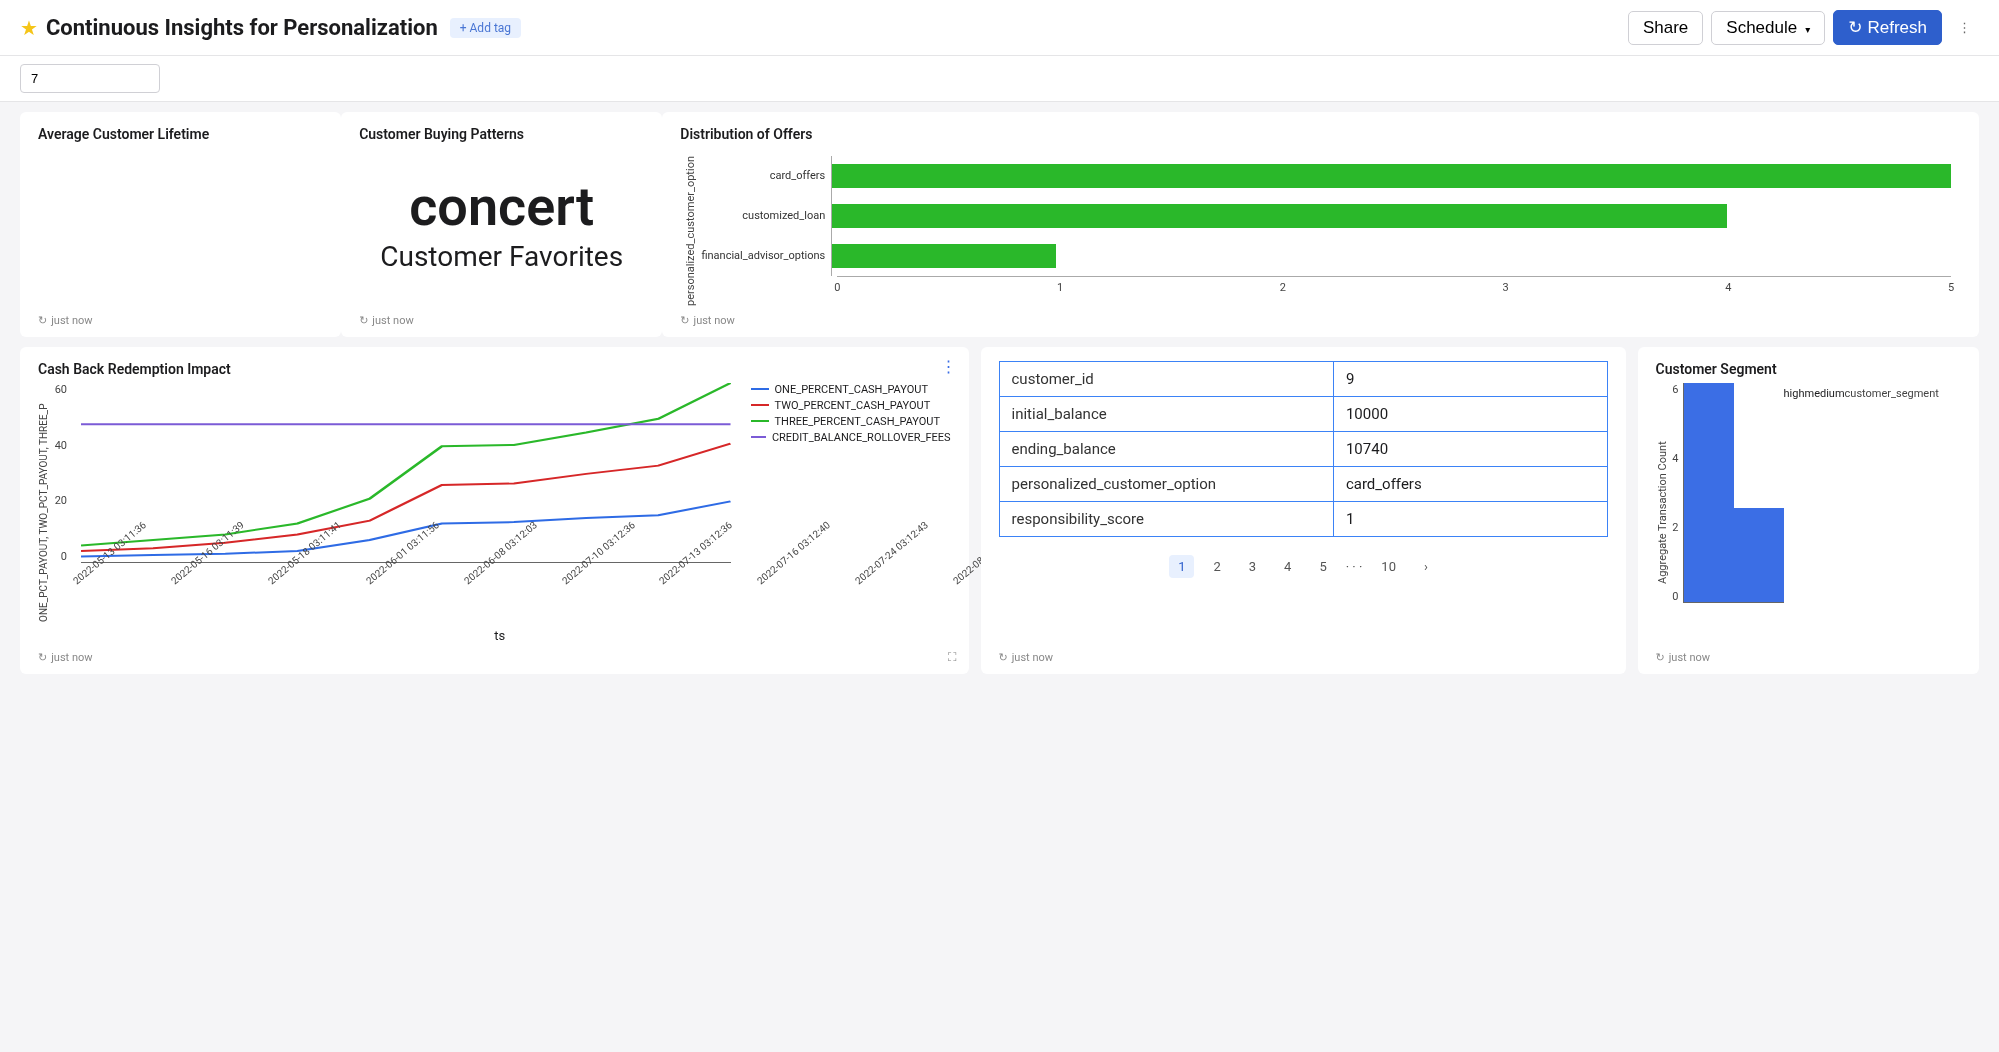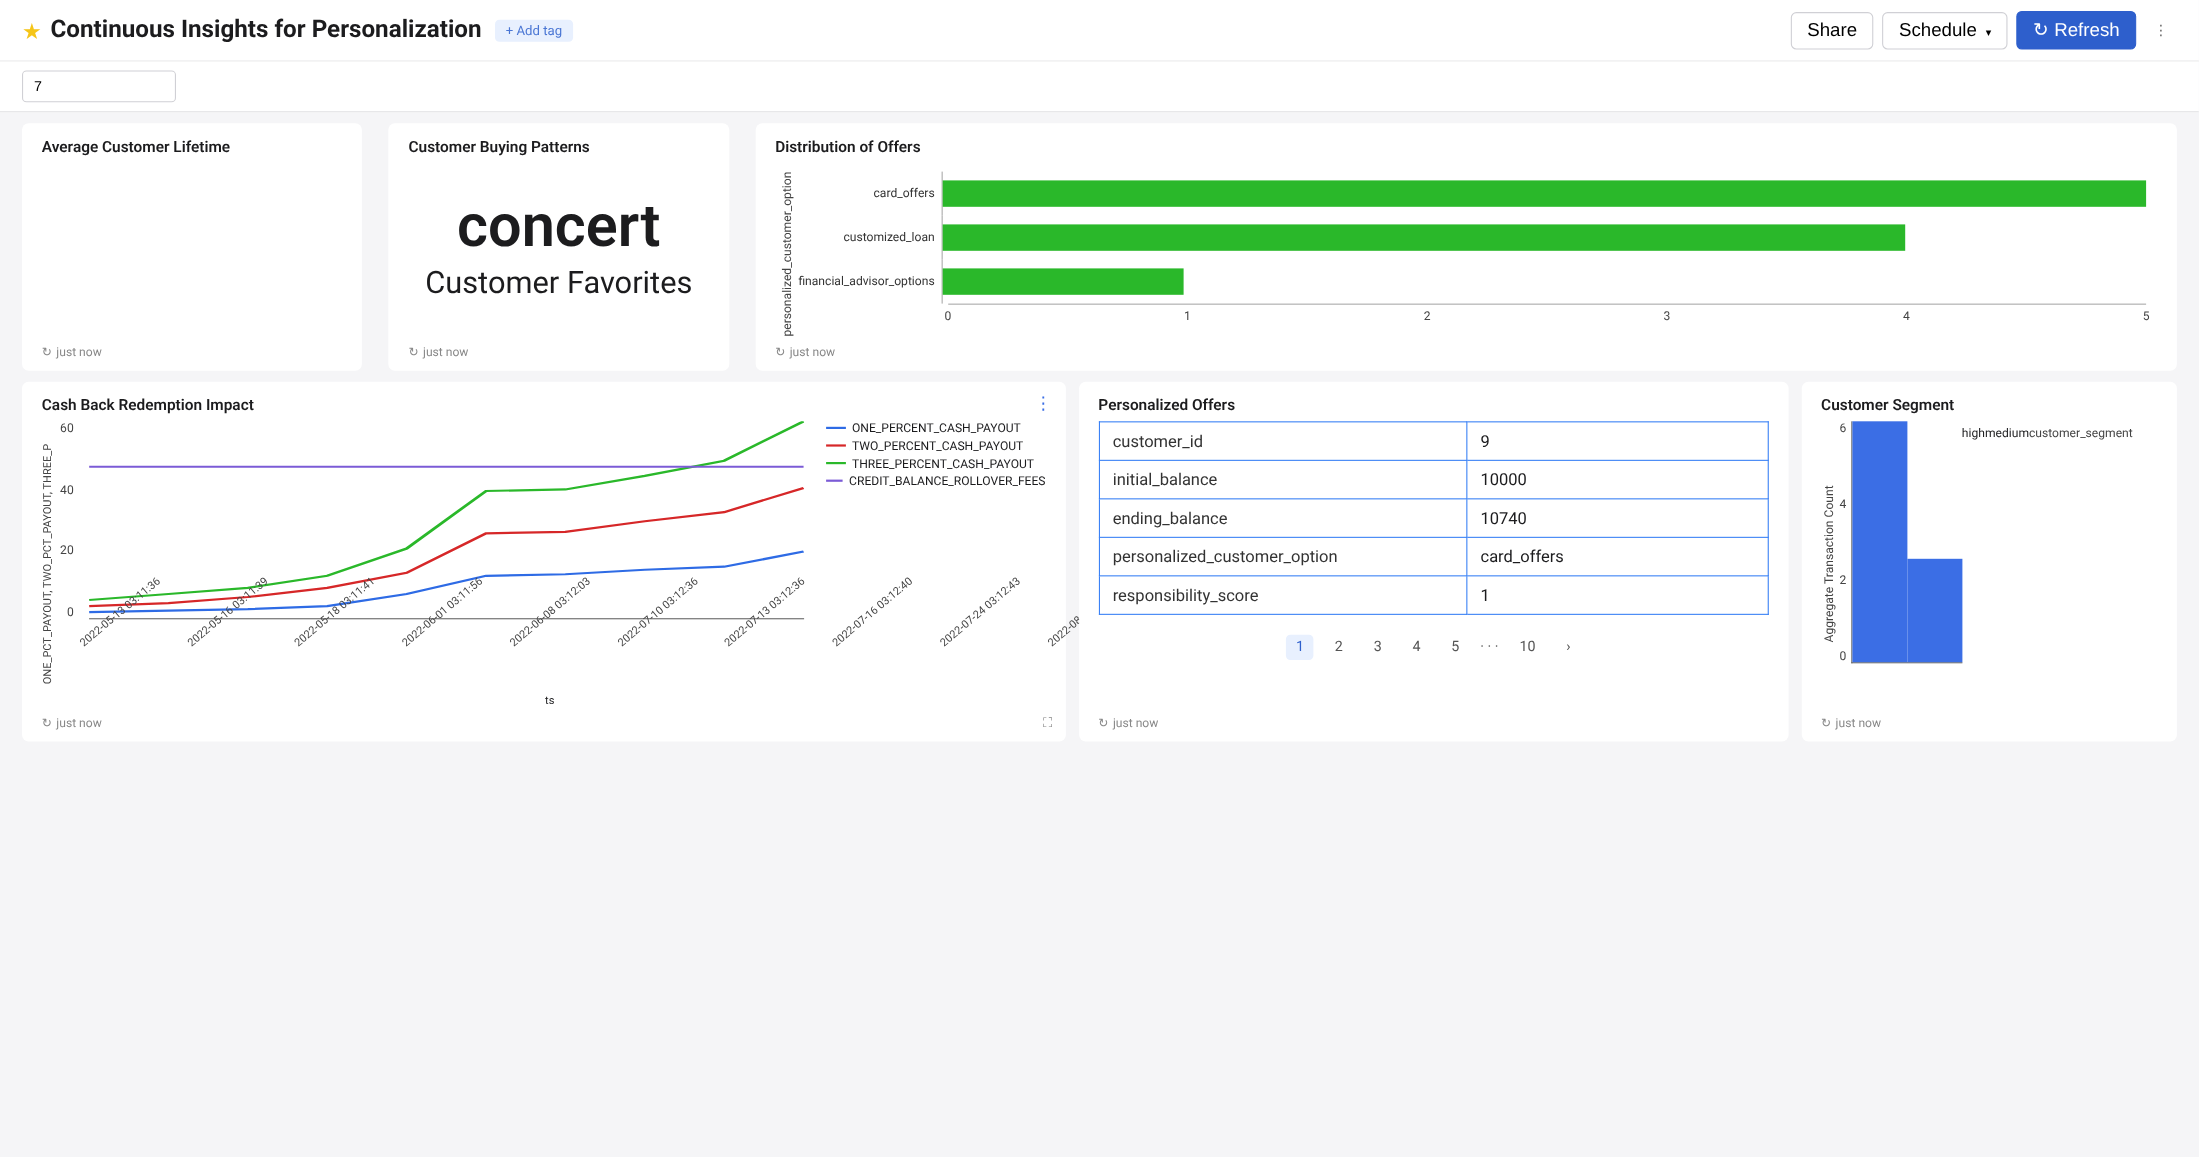--- a/index.html
+++ b/index.html
@@ -7,21 +7,21 @@
 .header { display: flex; align-items: center; padding: 10px 20px; background: #fff; border-bottom: 1px solid #e5e5e7; }
 .star-icon { color: #f5c518; font-size: 20px; margin-right: 8px; }
 .title { font-size: 22px; font-weight: 700; }
 .add-tag { margin-left: 12px; background: #e8f0fe; color: #4a76d4; border-radius: 4px; padding: 3px 10px; font-size: 12px; cursor: pointer; }
 .header-actions { margin-left: auto; display: flex; gap: 8px; align-items: center; }
 .btn { border: 1px solid #d0d0d5; background: #fff; padding: 6px 14px; border-radius: 5px; font-size: 17px; cursor: pointer; display: flex; align-items: center; gap: 5px; }
 .btn-primary { background: #2e5fcc; color: #fff; border-color: #2e5fcc; }
 .kebab { padding: 6px 8px; cursor: pointer; color: #666; }
 .subheader { padding: 8px 20px; background: #fff; border-bottom: 1px solid #e5e5e7; }
 .subheader input { border: 1px solid #d0d0d5; border-radius: 4px; padding: 6px 10px; width: 140px; font-size: 13px; }
-.grid { padding: 10px 20px; display: grid; grid-template-columns: 1fr 1fr 2.05fr 2.05fr; gap: 24px; }
+.grid { padding: 10px 20px; display: grid; grid-template-columns: 1fr 1fr 2.05fr 2.05fr; gap: 0; }
 .panel { background: #fff; border-radius: 6px; padding: 14px 18px 10px; position: relative; display: flex; flex-direction: column; }
 .panel-title { font-size: 14px; font-weight: 600; margin-bottom: 6px; }
 .panel-footer { margin-top: auto; padding-top: 8px; font-size: 11px; color: #888; display: flex; align-items: center; gap: 4px; }
 .refresh-icon::before { content: "↻"; font-size: 11px; }
 .bignum-wrap { flex: 1; display: flex; flex-direction: column; justify-content: center; align-items: center; text-align: center; }
 .bignum { font-size: 68px; font-weight: 600; line-height: 1; }
 .bignum-sub { font-size: 34px; font-weight: 400; line-height: 1.2; margin-top: 6px; }
 .row2 { padding: 0 20px 12px; display: grid; grid-template-columns: 1fr 0.68fr 0.36fr; gap: 12px; }
 .panel-menu { position: absolute; top: 10px; right: 12px; color: #3b6ee5; font-size: 16px; cursor: pointer; }
 .expand-icon { position: absolute; bottom: 10px; right: 12px; color: #888; font-size: 12px; cursor: pointer; }
@@ -43,21 +43,21 @@
 .line-wrap { display: flex; height: 260px; }
 .line-ylabel { writing-mode: vertical-rl; transform: rotate(180deg); font-size: 10px; color: #444; text-align: center; }
 .line-yticks { display: flex; flex-direction: column; justify-content: space-between; height: 180px; font-size: 11px; color: #444; text-align: right; padding-right: 4px; width: 22px; }
 .line-plot { flex: 1; position: relative; display:flex; }
 .line-svg-wrap { height: 180px; flex:1; position:relative; border-bottom:1px solid #666; }
 .line-legend { width: 210px; font-size: 11px; padding-left: 10px; }
 .line-legend-item { display: flex; align-items: center; gap: 6px; margin-bottom: 3px; }
 .line-legend-swatch { width: 18px; height: 2px; }
 .line-xticks { position: relative; height: 60px; margin-left: 22px; }
 .line-xtick { position: absolute; font-size: 10px; color: #444; transform: rotate(-40deg); transform-origin: top left; white-space: nowrap; top: 4px; }
-.line-xlabel { text-align: center; font-size: 10px; margin-top: -6px; }
+.line-xlabel { text-align: center; font-size: 13px; margin-top: -6px; }
 
 
 .data-table { border-collapse: collapse; width: 100%; margin-bottom: 10px; min-width: 280px;}
 .data-table td { border: 1px solid #3b82f6; padding: 8px 12px; font-size: 15px; }
 .data-table td:first-child { color: #333; width: 55%; }
 .pagination { display: flex; gap: 10px; align-items: center; font-size: 13px; color: #555; justify-content: center; padding: 8px 0; }
 .page-btn { padding: 4px 9px; border-radius: 4px; cursor: pointer; }
 .page-btn.active { background: #e8f0fe; color: #2e5fcc; }
 
 
@@ -216,21 +216,20 @@
       </div>
     </div>
     <div class="panel-footer">
         <span class="refresh-icon"></span>
         <span>just now</span>
       </div>
     <span class="expand-icon">⛶</span>
   </div>
 
   <div class="panel">
-    <div class="panel-title">Personalized Offers</div>
     <table class="data-table" id="offers-table">
         <tbody>
           <tr>
             <td>customer_id</td>
             <td>9</td>
           </tr>
         </tbody>
         <tbody>
           <tr>
             <td>initial_balance</td>

